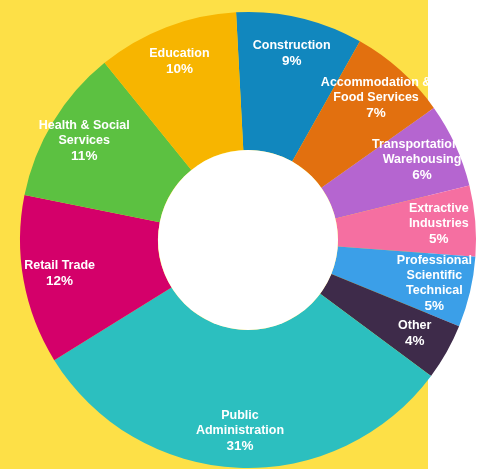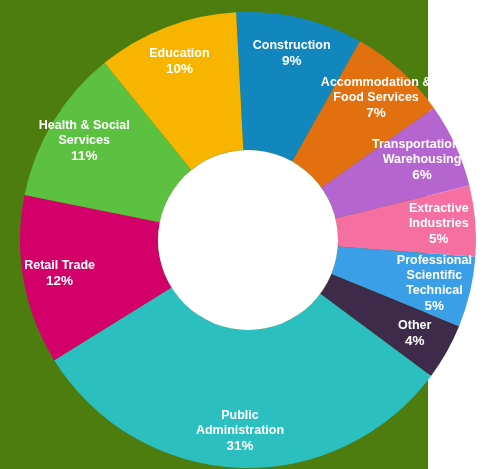--- a/index.html
+++ b/index.html
@@ -11,21 +11,21 @@
   body {
     width: 500px;
     height: 469px;
     overflow: hidden;
     font-family: "Liberation Sans", sans-serif;
   }
   #chart-root {
     position: relative;
     width: 428px;
     height: 469px;
-    background: #4d7c0f;
+    background: #fde047;
   }
   #donut-svg {
     display: block;
     width: 500px;
     height: 469px;
   }
   .slice-path {
     stroke: none;
   }
   .slice-label {

